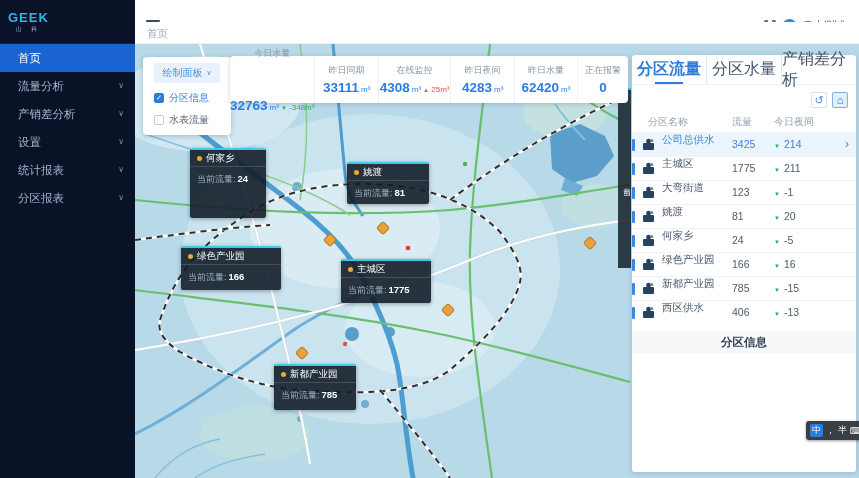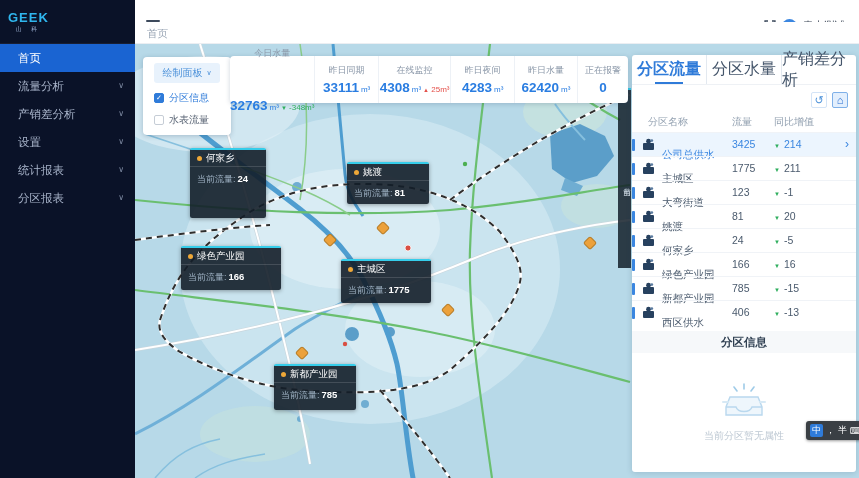--- a/index.html
+++ b/index.html
@@ -82,21 +82,21 @@
   .tool-btn{width:16px;height:16px;border-radius:2px;display:flex;align-items:center;justify-content:center;
             font-size:11px;cursor:pointer;}
   .tool-btn.undo{color:#4a90d9;border:1px solid #d4e4f7;background:#fff;}
   .tool-btn.home{color:#2a6fd2;border:1px solid #7fb0e8;background:#e3effd;}
   .thead{position:relative;height:20px;font-size:10px;color:#93a1b1;}
   .thead span{position:absolute;top:3px;}
   .th-name{left:16px;} .th-flow{left:100px;} .th-delta{left:142px;}
   .rrow{position:relative;height:24px;border-top:1px solid #f0f3f7;font-size:10.5px;color:#4a5a6d;cursor:pointer;}
   .rrow::before{content:"";position:absolute;left:0;top:6px;width:3px;height:12px;background:#3a86e0;border-radius:1px;}
   .rrow .zicon{position:absolute;left:10px;top:5px;}
-  .rrow .zname{position:absolute;left:30px;top:15px;width:68px;white-space:nowrap;overflow:hidden;}
+  .rrow .zname{position:absolute;left:30px;top:0;width:68px;white-space:nowrap;overflow:hidden;}
   .rrow .zflow{position:absolute;left:100px;top:5px;}
   .rrow .zdelta{position:absolute;left:142px;top:5px;}
   .rrow .zdelta .tri{color:#2fae5e;margin-right:4px;}
   .rrow .chevron-r{position:absolute;right:7px;top:4px;color:#3a86e0;font-size:12px;display:none;}
   .rrow.selected{background:#ecf5fe;color:#3a86e0;}
   .rrow.selected .chevron-r{display:block;}
   .section-bar{margin-top:7px;height:22px;background:#f6f8fa;display:flex;align-items:center;justify-content:center;
                font-size:11.5px;font-weight:bold;color:#2f3f51;}
   .empty{display:flex;flex-direction:column;align-items:center;margin-top:30px;}
   .empty-caption{font-size:10px;color:#bcc7d2;margin-top:10px;}
@@ -359,21 +359,21 @@
           <span>产销差分析</span>
         </div>
     </div>
     <div class="rp-toolbar">
       <span class="tool-btn undo">↺</span>
       <span class="tool-btn home">⌂</span>
     </div>
     <div class="thead">
       <span class="th-name">分区名称</span>
       <span class="th-flow">流量</span>
-      <span class="th-delta">同比增值</span>
+      <span class="th-delta">今日夜间</span>
     </div>
 
     <div class="rrow selected">
       <span class="zicon"><svg width="13" height="13" viewBox="0 0 13 13">
             <rect x="1" y="5" width="11" height="7" rx="1" fill="#27415f"></rect>
             <circle cx="6.5" cy="3.2" r="2.4" fill="#27415f"></circle>
             <circle cx="9.8" cy="2.6" r="1.4" fill="#5a7ba0"></circle>
           </svg></span>
       <span class="zname">公司总供水</span>
       <span class="zflow">3425</span>
@@ -453,30 +453,20 @@
             <circle cx="9.8" cy="2.6" r="1.4" fill="#5a7ba0"></circle>
           </svg></span>
       <span class="zname">西区供水</span>
       <span class="zflow">406</span>
       <span class="zdelta"><span class="tri">▼</span><span>-13</span></span>
 
     </div>
 
     <div class="section-bar">分区信息</div>
 
-    <div class="empty">
-      <svg width="44" height="36" viewBox="0 0 44 36">
-        <path d="M22 1 L22 6 M12 4 L15 8 M32 4 L29 8" stroke="#9fcbe8" stroke-width="1.6" stroke-linecap="round" fill="none"></path>
-        <path d="M8 14 L36 14 L40 24 L40 32 L4 32 L4 24 Z" fill="#eef6fc" stroke="#b9d8ee" stroke-width="1.4"></path>
-        <path d="M4 24 L14 24 C15 27 18 28.5 22 28.5 C26 28.5 29 27 30 24 L40 24" fill="none" stroke="#b9d8ee" stroke-width="1.4"></path>
-        <rect x="0" y="18" width="7" height="2" rx="1" fill="#d7e9f5"></rect>
-        <rect x="37" y="18" width="7" height="2" rx="1" fill="#d7e9f5"></rect>
-      </svg>
-      <span class="empty-caption">当前分区暂无属性</span>
-    </div>
   </div>
 
   <div class="ime">
     <span class="zh">中</span>
     <span class="w">，</span>
     <span class="w">半</span>
     <span class="w">⌨</span>
   </div>
 
 </div>

